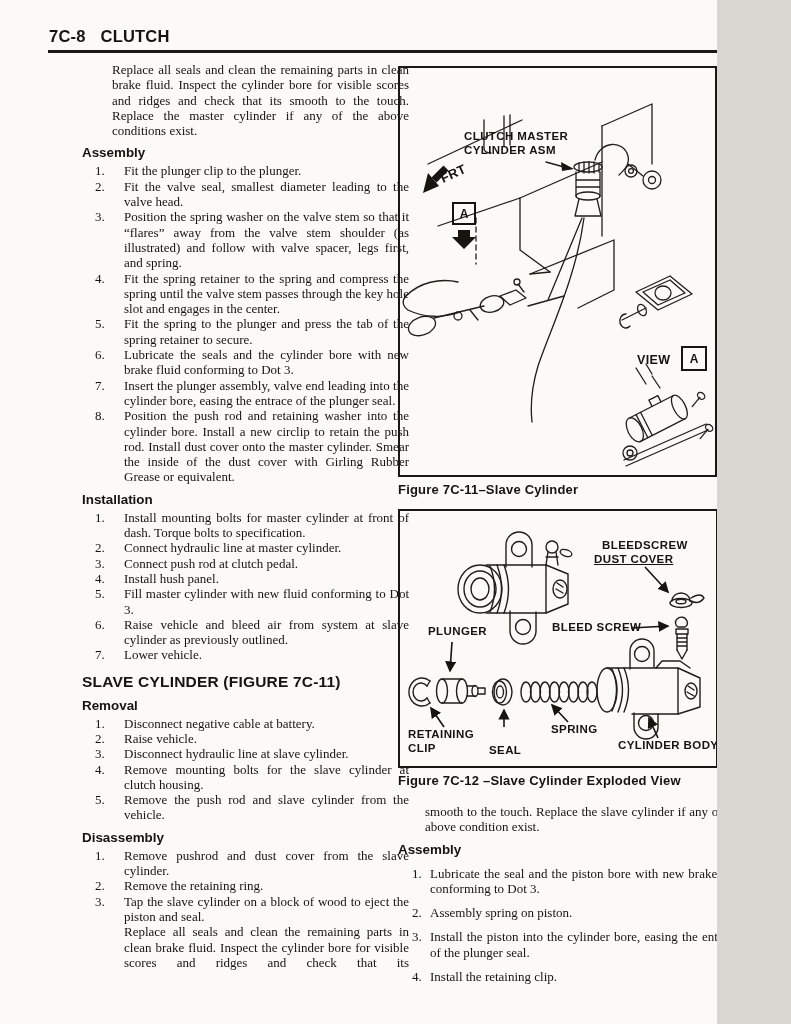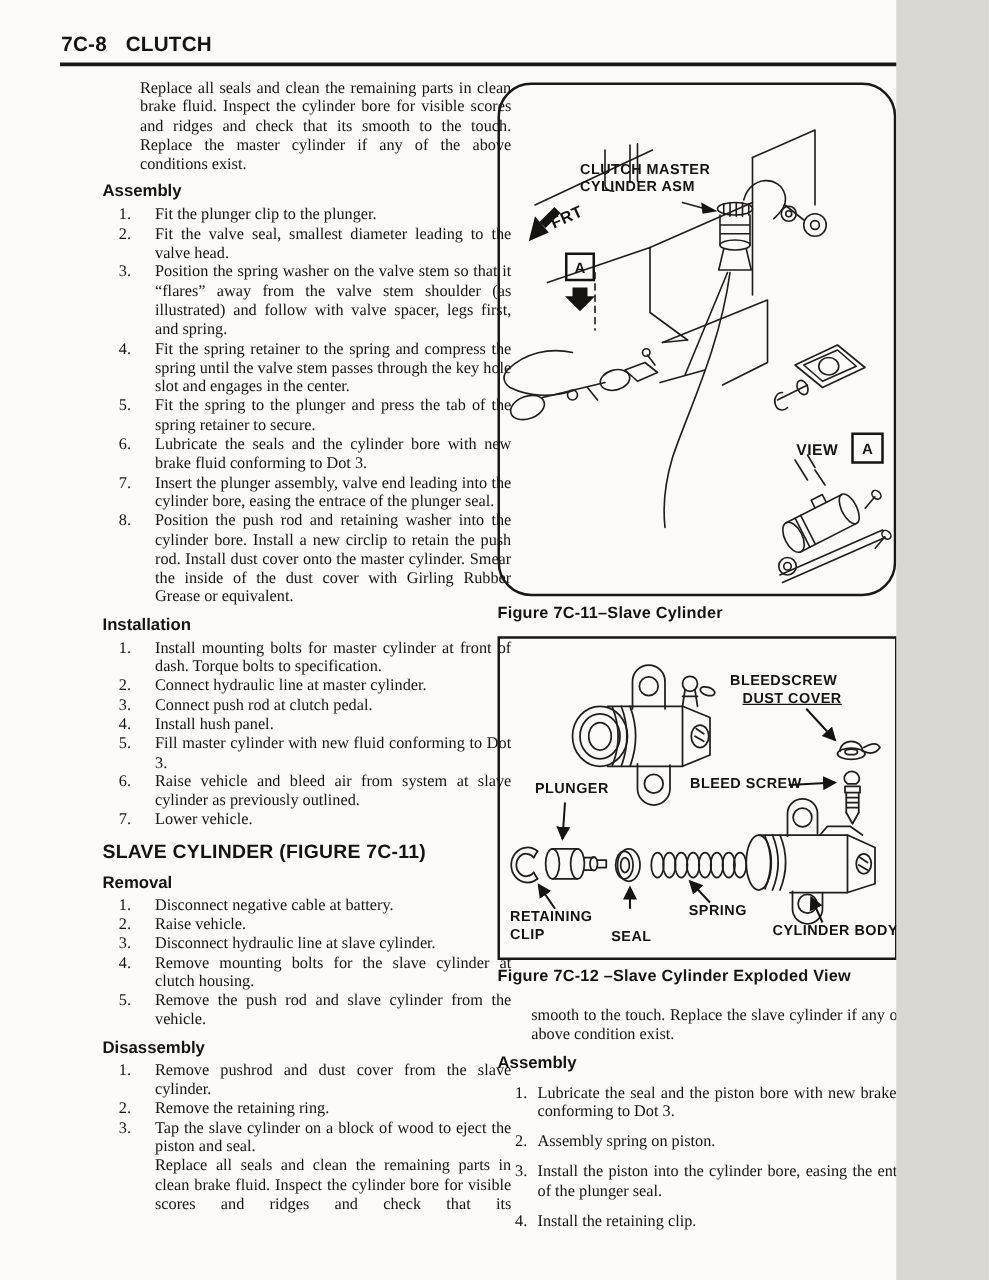--- a/index.html
+++ b/index.html
@@ -23,21 +23,21 @@
   h2.main { font-family:"Liberation Sans",sans-serif; font-size:15.5px; font-weight:bold;
             margin:10px 0 3px 0; letter-spacing:.2px; }
   .list { margin:0; }
   .li { display:flex; }
   .li .num { flex:0 0 29px; margin-left:13px; font-size:13px; line-height:15.3px; }
   .li .txt { flex:1; }
   .note { margin:0 0 0 42px; text-align-last:justify; }
 
   
   .fig { position:relative; border:2px solid #1b1712; }
-  .fig1 { width:315px; height:407px;border-radius:27px; }
+  .fig1 { width:315px; height:407px; }
   .fig2 { width:316px; height:255px; }
   .fig svg { position:absolute; left:0; top:0; }
   .cap { font-family:"Liberation Sans",sans-serif; font-weight:bold; font-size:13px;
          width:319px; margin:5px 0 12px 0; letter-spacing:.2px; }
   .cont { margin:16px 0 0 27px; width:317px; }
   .rh3 { margin:18px 0 0 4px; }
   .rlist { margin-top:9px; }
   .rlist .li { margin-bottom:9px; }
   .rlist .li .num { flex:0 0 18px; margin-left:14px; }
 
@@ -363,21 +363,21 @@
         <g stroke="#17130f" fill="none" stroke-width="1.6">
           <path d="M245,56 L268,81" marker-end="url(#ah)"></path>
           <path d="M231,117 L268,115" marker-end="url(#ah)"></path>
           <path d="M52,131 L50,160" marker-end="url(#ah)"></path>
           <path d="M44,216 L31,197" marker-end="url(#ah)"></path>
           <path d="M104,216 L104,199" marker-end="url(#ah)"></path>
           <path d="M168,211 L152,194" marker-end="url(#ah)"></path>
           <path d="M258,227 L249,207" marker-end="url(#ah)"></path>
         </g>
       </svg>
-      <span class="flabel" style="left:184px; top:28px;">BLEEDSCREW</span>
+      <span class="flabel" style="left:202px; top:28px;">BLEEDSCREW</span>
       <span class="flabel" style="left:194px; top:42px;text-decoration:underline;">DUST COVER</span>
       <span class="flabel" style="left:152px; top:110px;">BLEED SCREW</span>
       <span class="flabel" style="left:28px; top:114px;">PLUNGER</span>
       <span class="flabel ctr" style="left:8px; top:217px; width:68px;">RETAINING</span>
       <span class="flabel ctr" style="left:8px; top:231px; width:68px;">CLIP</span>
       <span class="flabel" style="left:89px; top:218px;margin-top:15px;">SEAL</span>
       <span class="flabel" style="left:151px; top:212px;">SPRING</span>
       <span class="flabel" style="left:218px; top:228px;">CYLINDER BODY</span>
     </div>
     <div class="cap">Figure 7C-12 –Slave Cylinder Exploded View</div>

